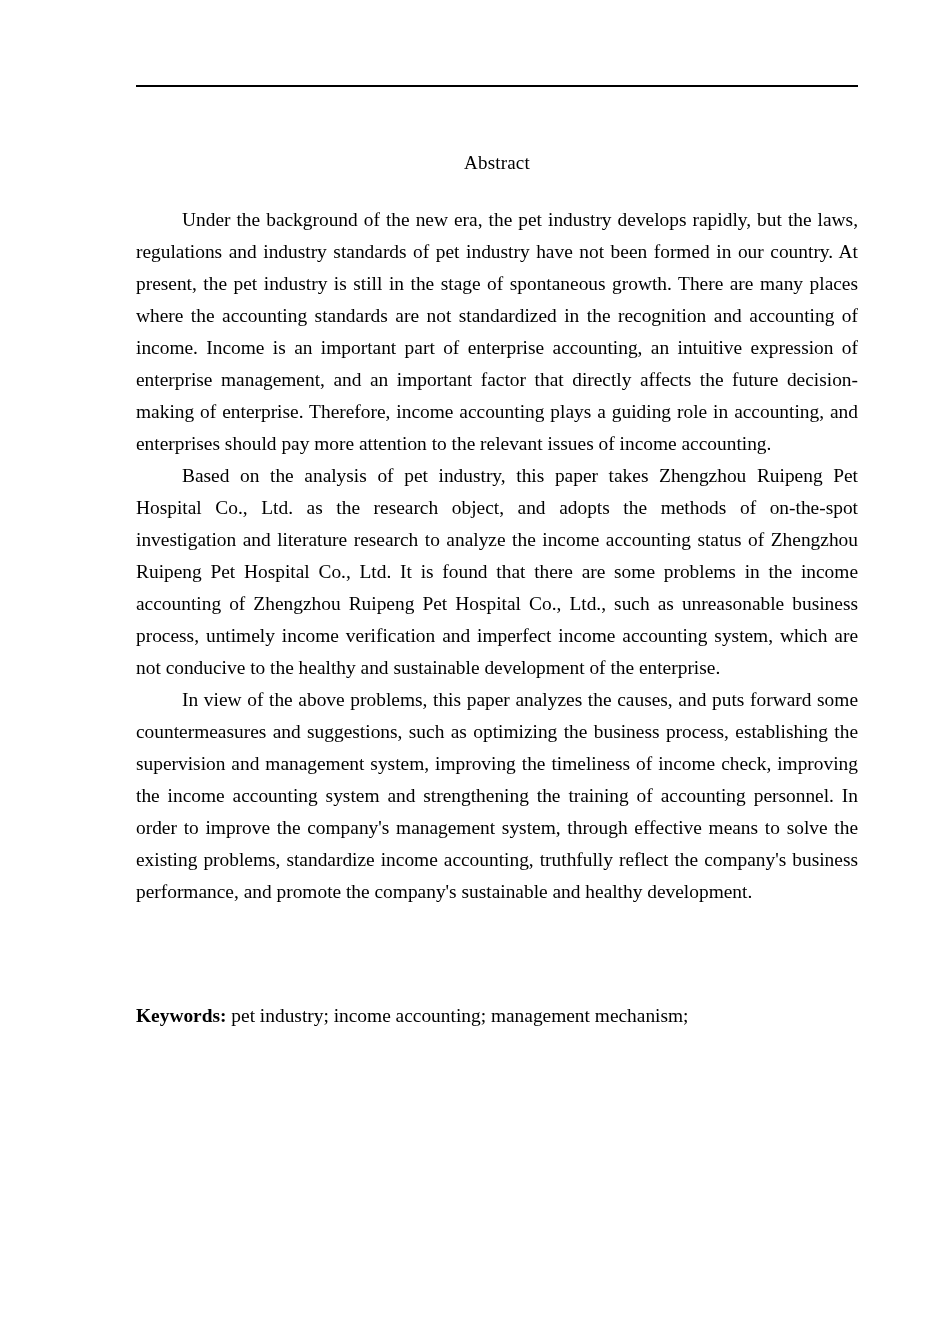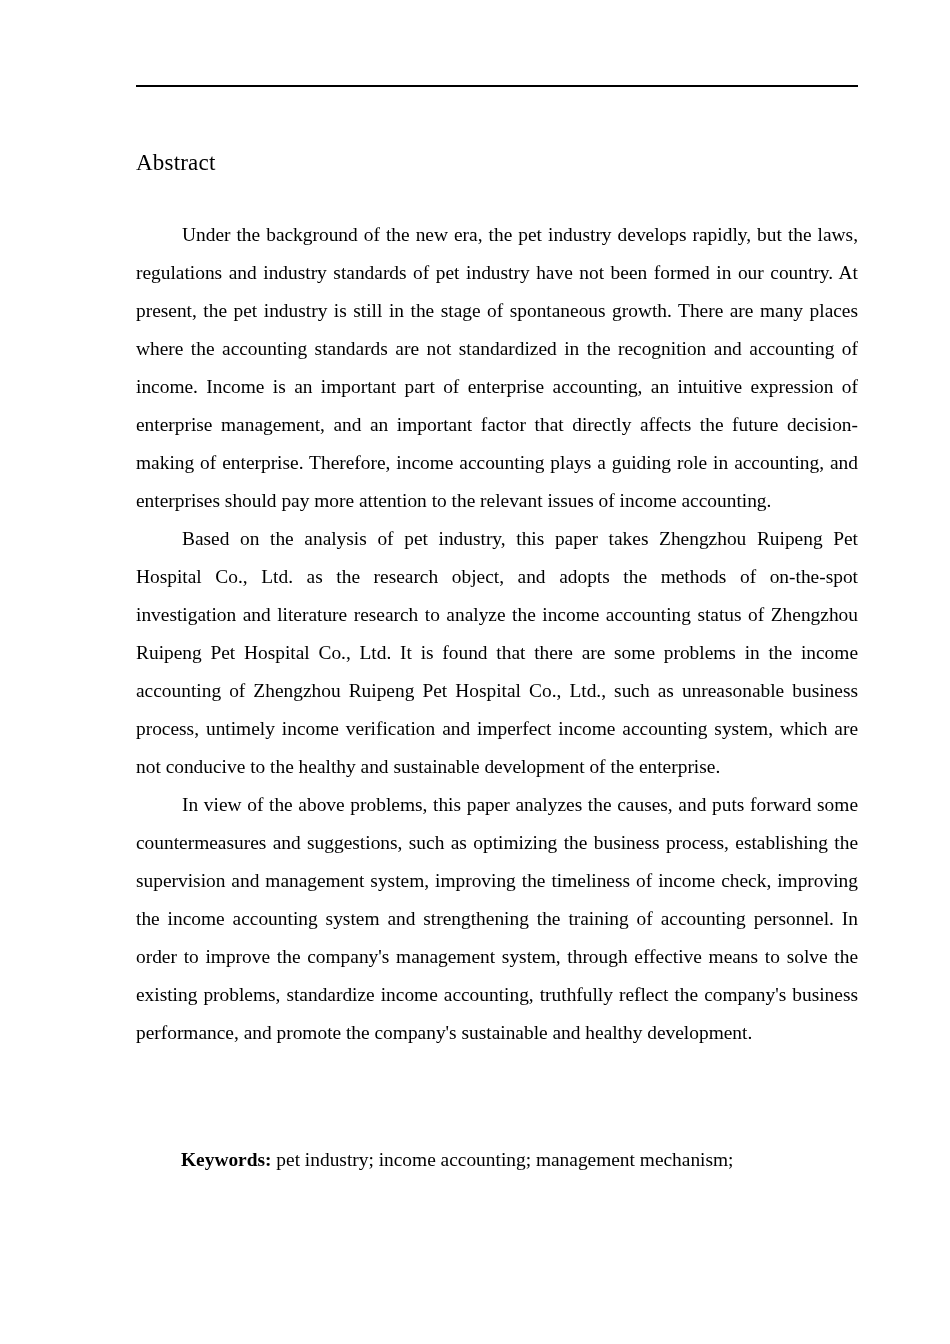--- a/index.html
+++ b/index.html
@@ -34,47 +34,46 @@
     border-top: 2px solid #000000;
   }
   
   .content {
     position: absolute;
     left: 136px;
     top: 148px;
     width: 722px;
   }
   .doc-title {
-    font-size: 23px;
+    font-size: 19px;
     line-height: 30px;
-    text-align: left;
+    text-align: center;
     font-weight: normal;
     margin: 0 0 0 0;
     letter-spacing: 0.2px;
   }
   .body-block {
-    margin-top: 38px;
+    margin-top: 26px;
     font-size: 19.4px;
-    line-height: 38px;
+    line-height: 32px;
     text-align: justify;
     text-justify: inter-word;
     -webkit-hyphens: none;
     hyphens: none;
   }
   .body-block p {
     margin: 0;
     text-indent: 46px;
     text-align: justify;
   }
   .keywords {
     margin-top: 92px;
     font-size: 19.4px;
     line-height: 31.1px;
     text-align: left;
-    margin-left: 45px;
   }
   .keywords .kw-label {
     font-weight: bold;
   }
   .keywords .kw-line2 {
     display: block;
   }
 </style>
 </head>
 <body>

